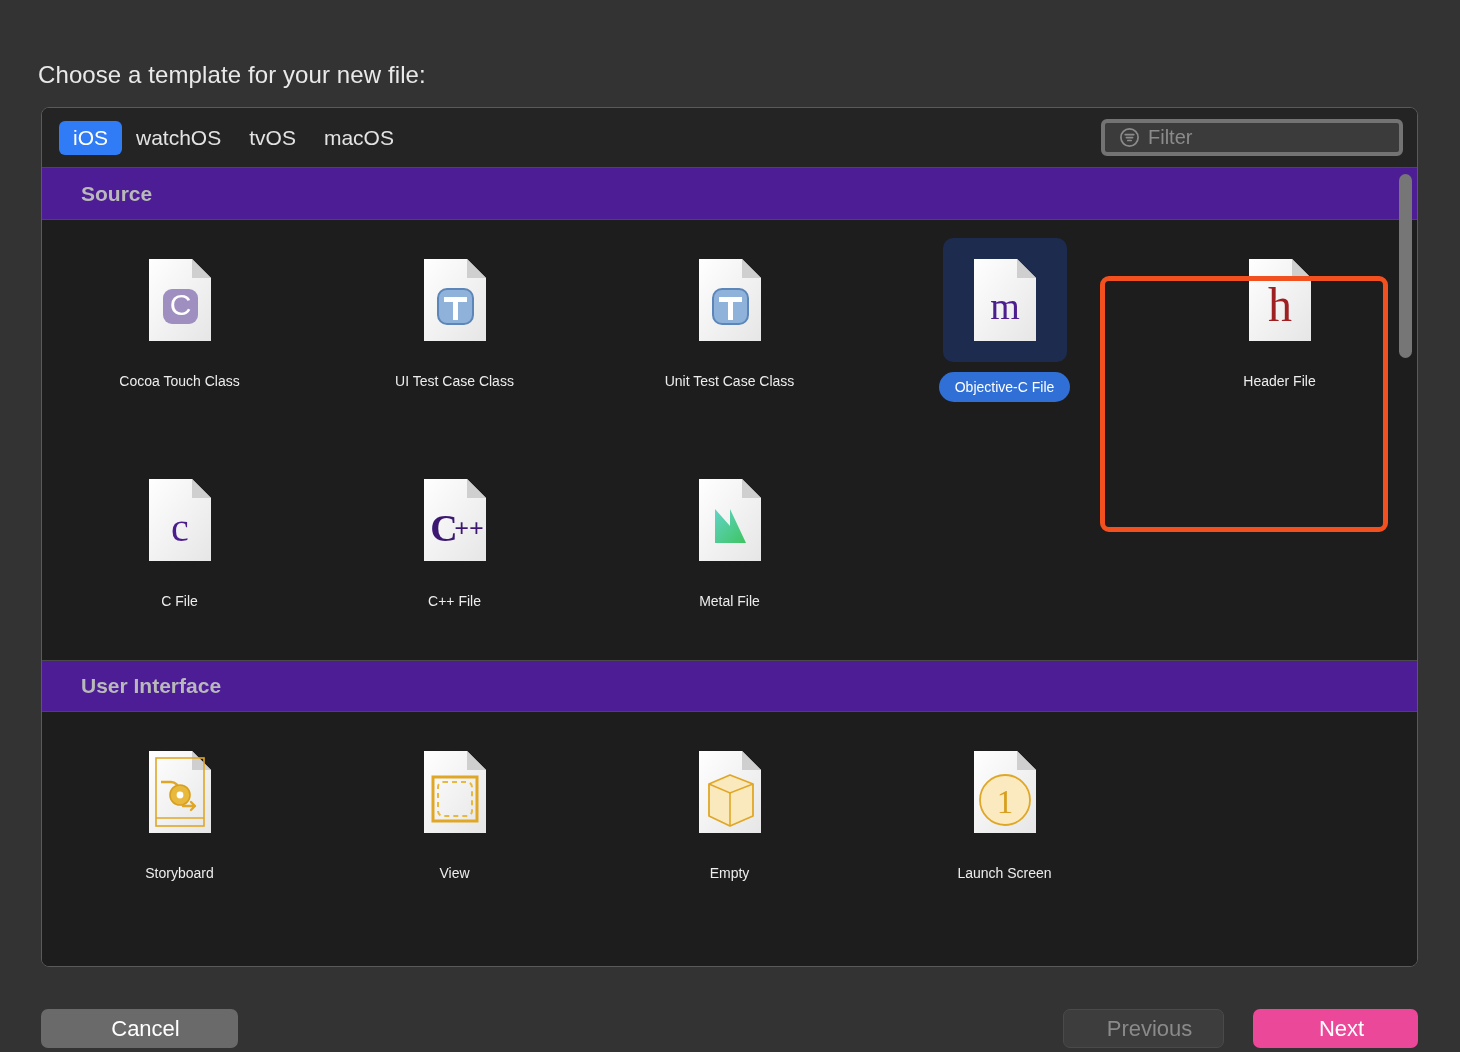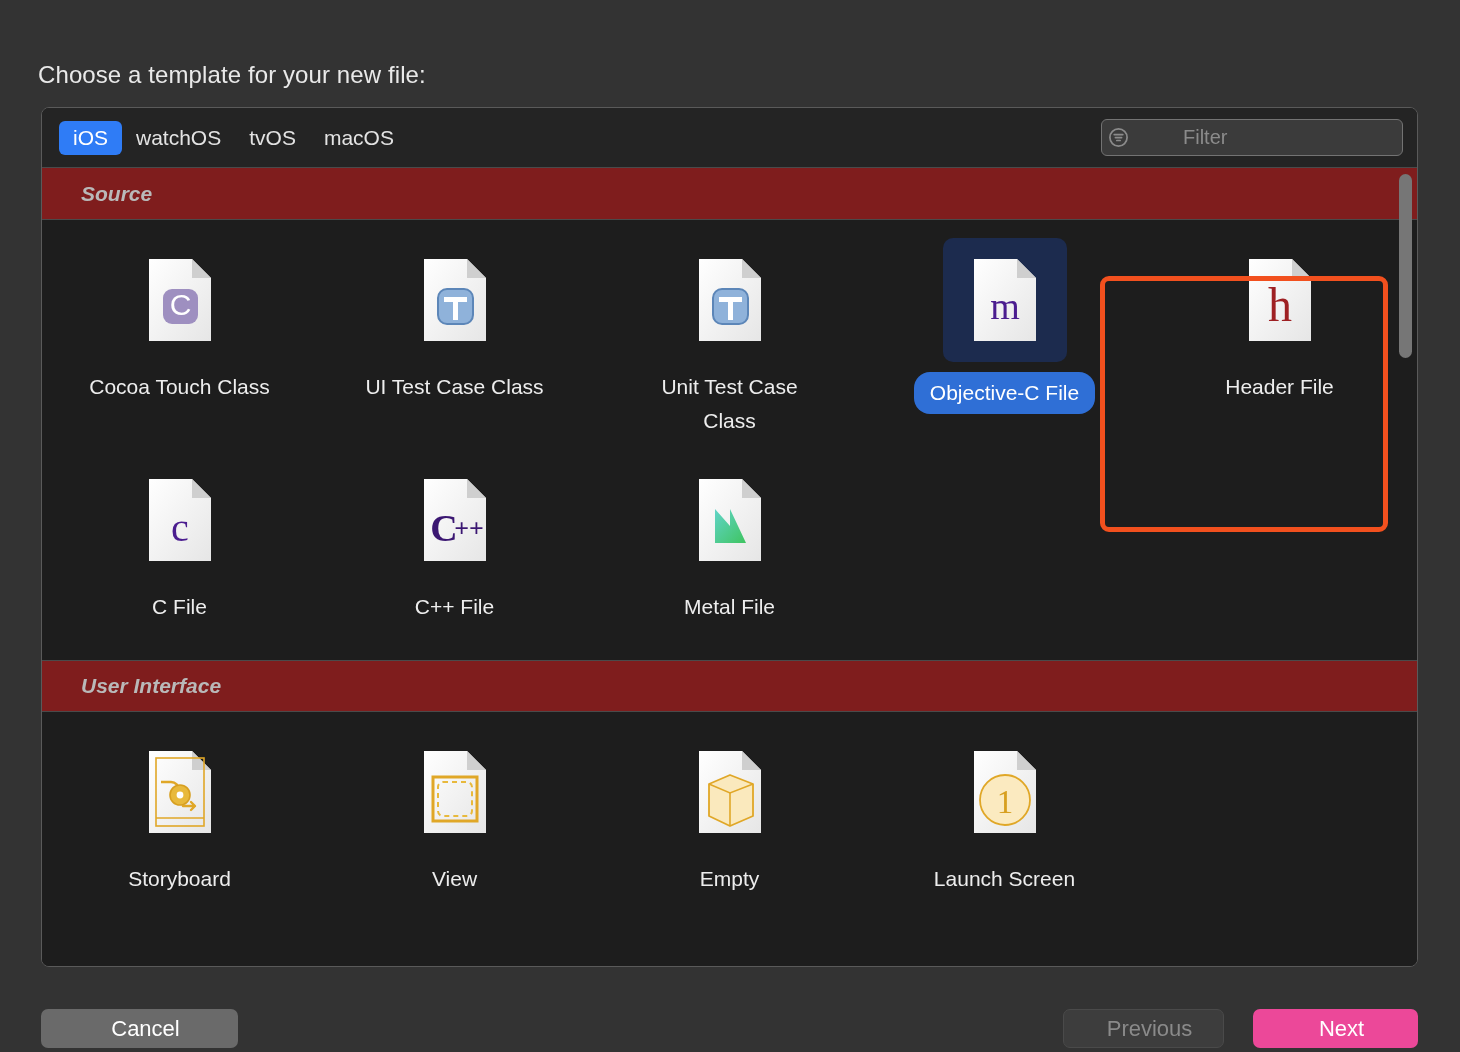--- a/index.html
+++ b/index.html
@@ -76,27 +76,26 @@
     color: #ffffff;
   }
 
   .filter-box {
     position: absolute;
     right: 14px;
     top: 11px;
     width: 302px;
     height: 37px;
     background: #3b3b3b;
-    border: 1px solid #737373;
+    border: 4px solid #737373;
     border-radius: 6px;
     box-sizing: border-box;
     display: flex;
     align-items: center;
-    padding-left: 6px;
-    gap: 46px;
+    padding-left: 14px;
   }
   .filter-icon {
     width: 21px;
     height: 21px;
     flex: 0 0 auto;
     margin-right: 8px;
   }
   .filter-text {
     font-size: 20px;
     color: #8b8b8b;
@@ -104,27 +103,26 @@
 
   
   .scroll-area {
     position: relative;
     height: 798px;
     background: #1d1d1d;
   }
 
   .section-header {
     height: 52px;
-    background: #7f1d1d;
+    background: #4c1d95;
     border-bottom: 1px solid #4a4a4a;
     display: flex;
     align-items: center;
     padding-left: 39px;
     box-sizing: border-box;
-    font-style: italic;
   }
   .section-header.second {
     border-top: 1px solid #4a4a4a;
   }
   .section-header-label {
     font-size: 21px;
     font-weight: bold;
     color: #b9b9b9;
   }
 
@@ -156,21 +154,21 @@
     align-items: center;
     justify-content: center;
     border-radius: 10px;
   }
   .tile.selected .tile-icon-wrap {
     background: #1c2b4e;
   }
 
   .tile-label {
     margin-top: 8px;
-    font-size: 21px;
+    font-size: 14px;
     color: #ededed;
     text-align: center;
     line-height: 1.6;
     max-width: 190px;
   }
   .tile.selected .tile-label {
     background: #2f6fd6;
     color: #ffffff;
     border-radius: 16px;
     padding: 4px 16px;

